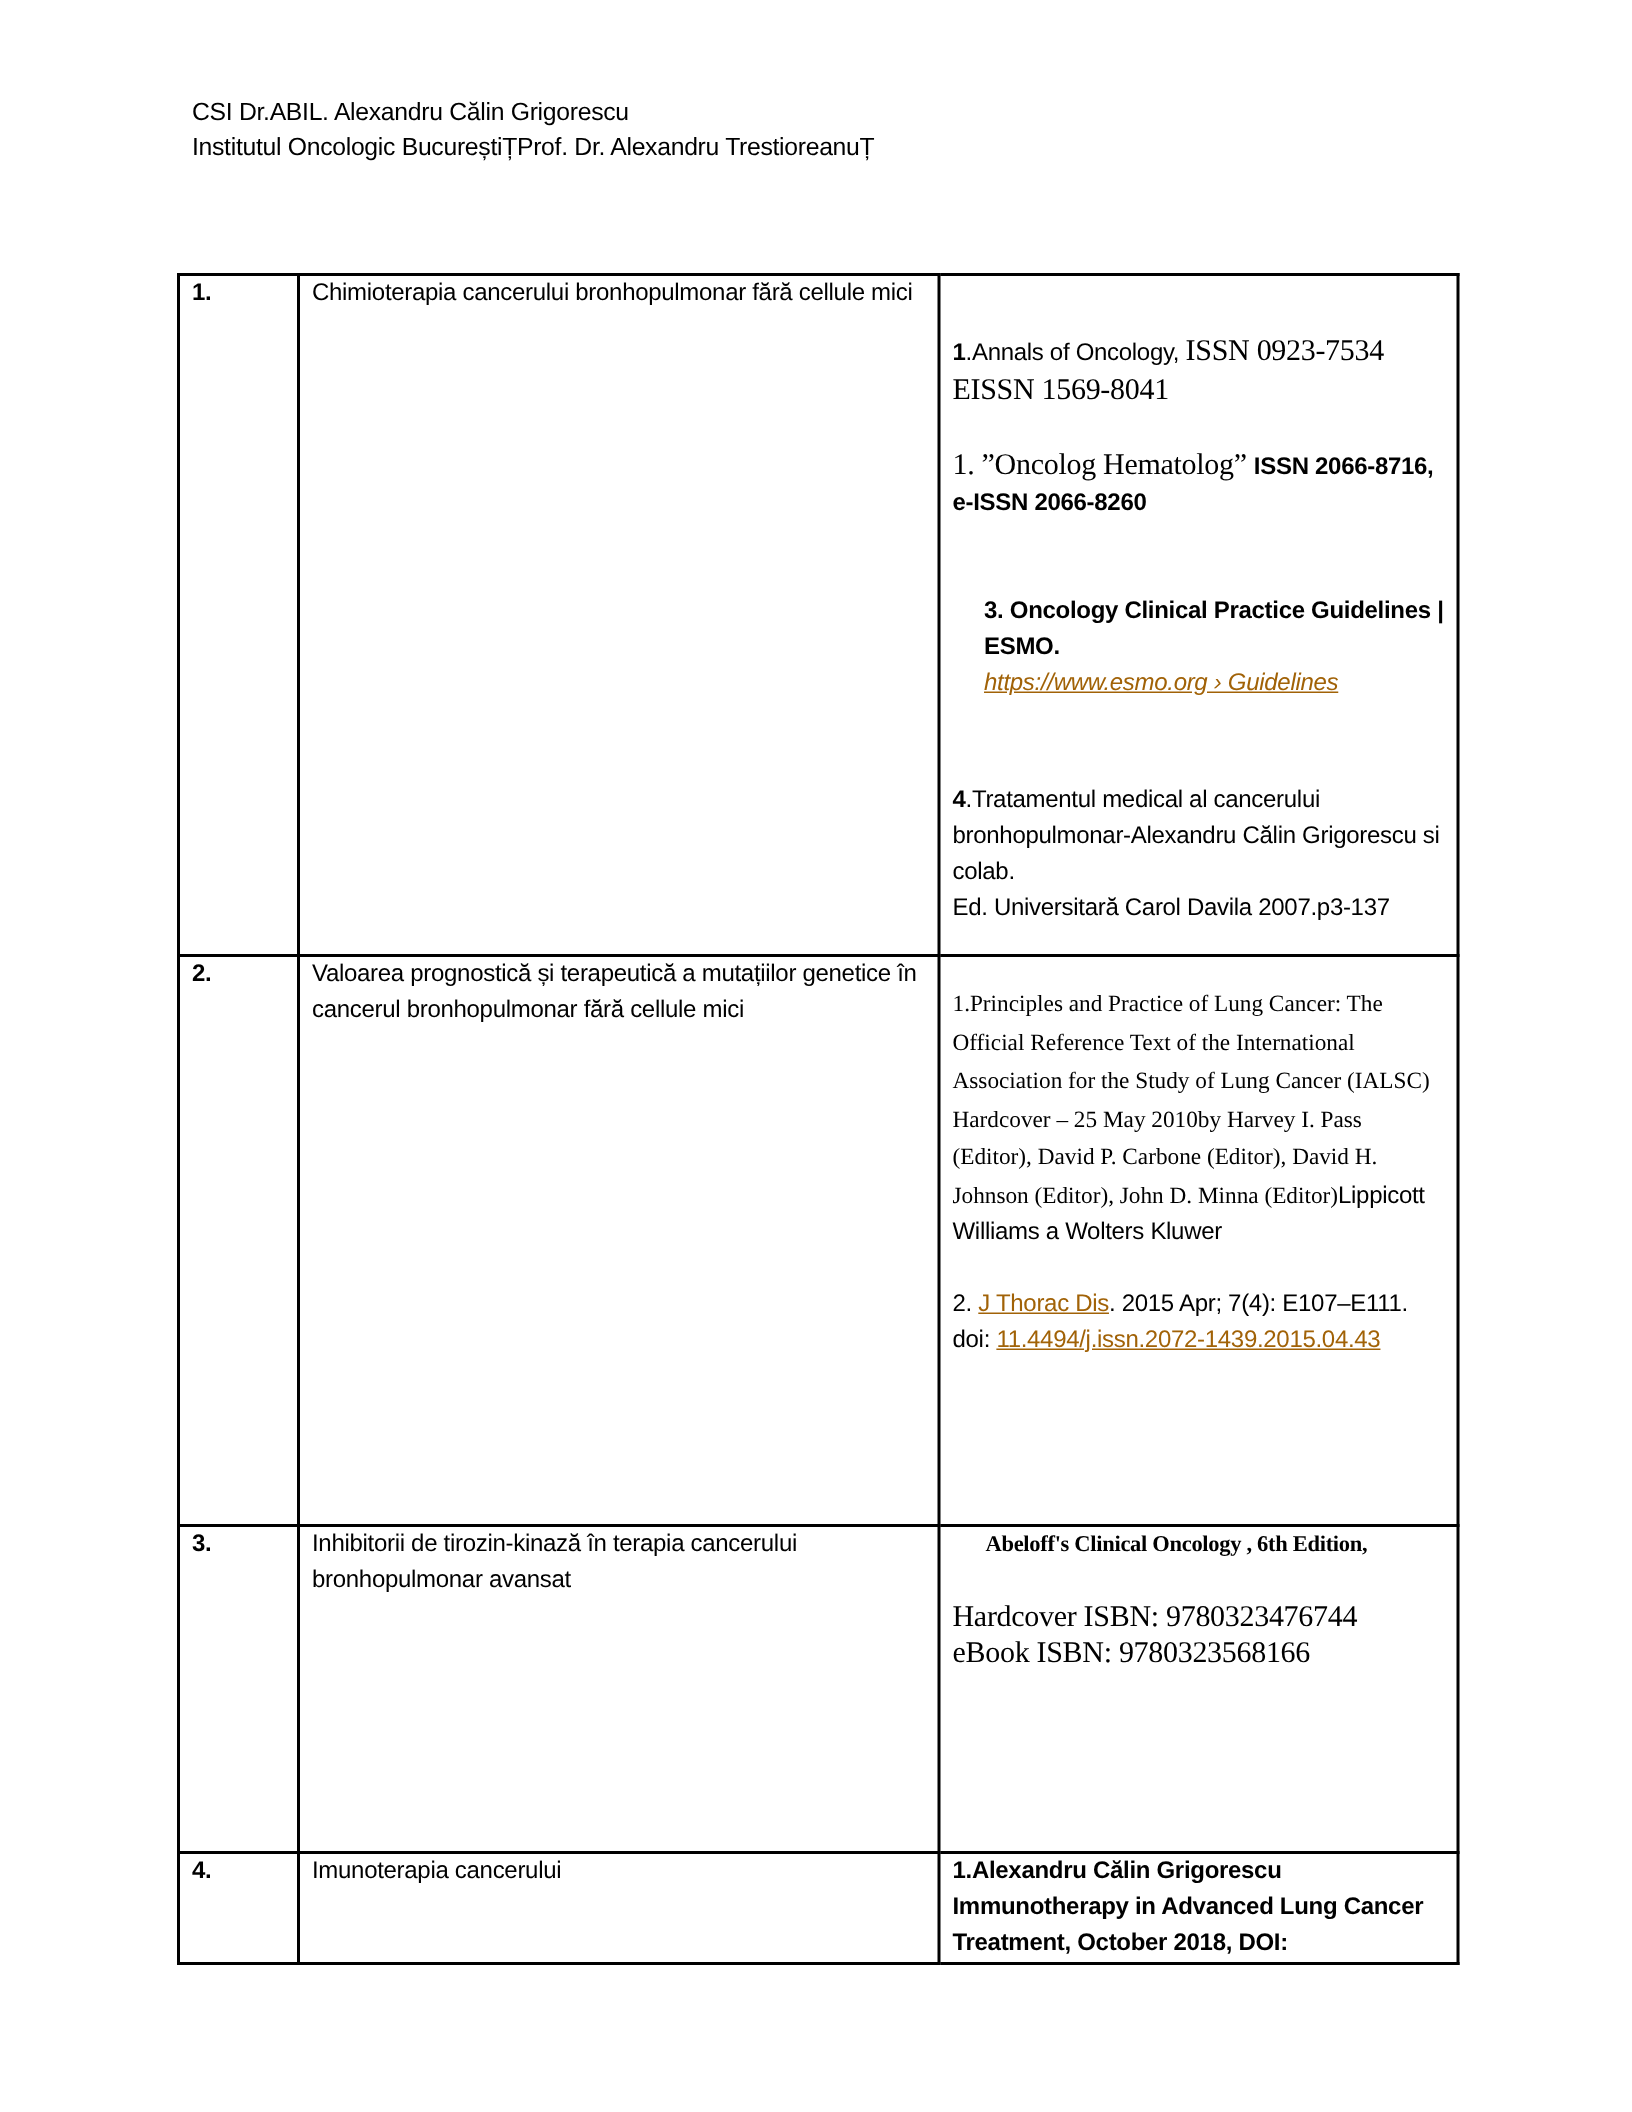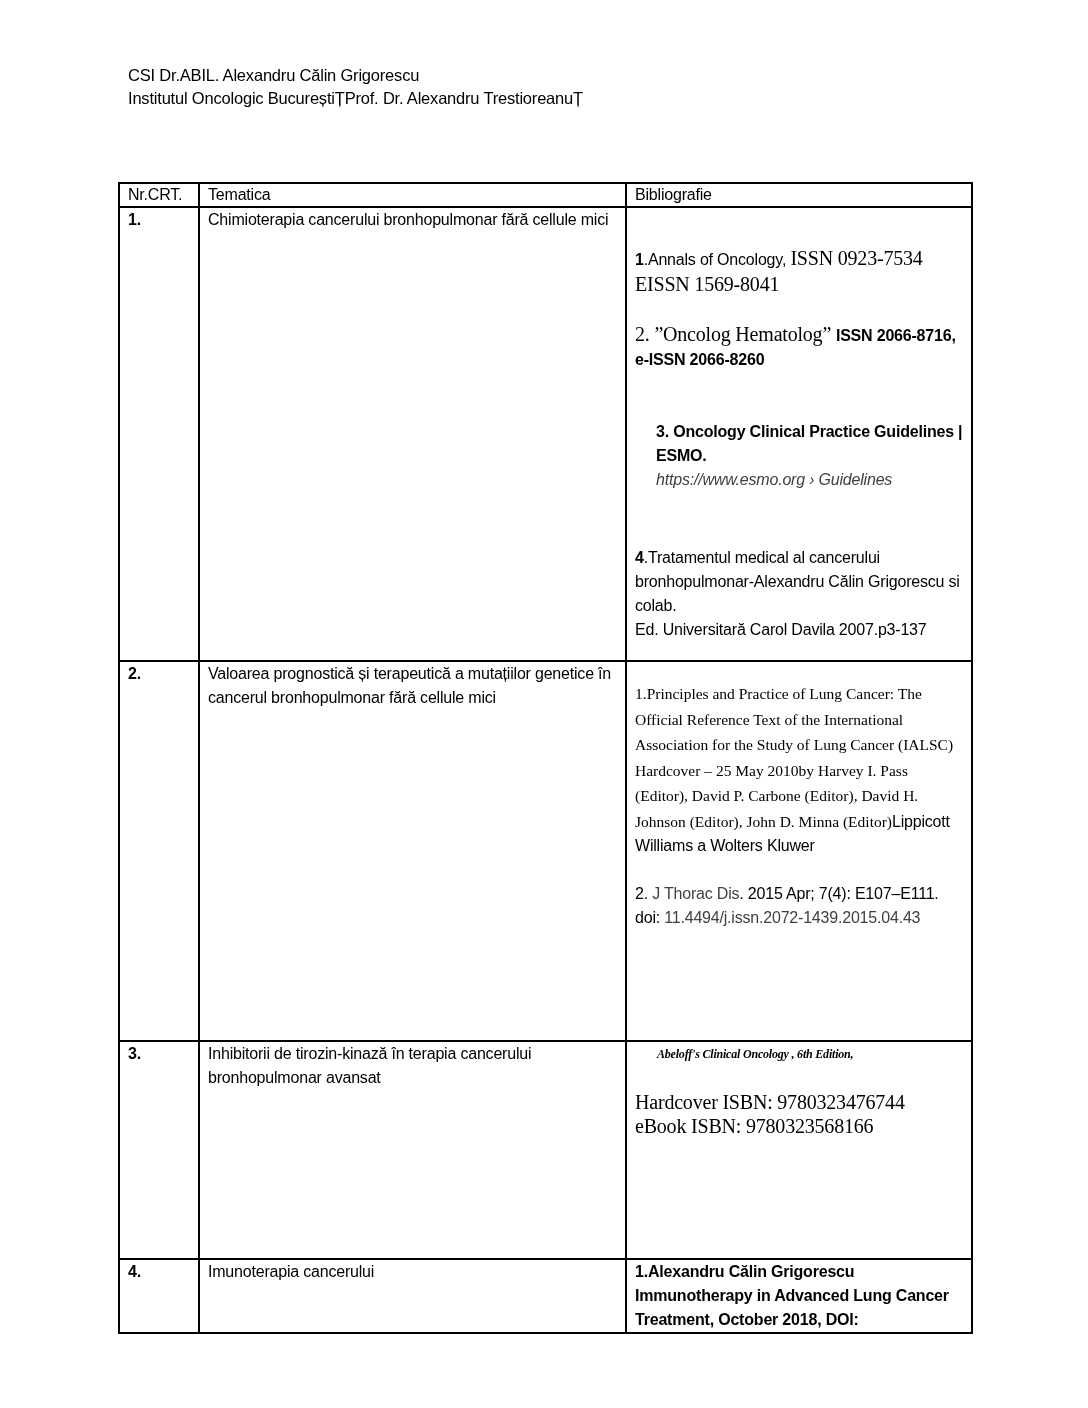--- a/index.html
+++ b/index.html
@@ -20,55 +20,50 @@
     tr.r1 td { height: 452px; }
     tr.r2 td { height: 378px; }
     tr.r3 td { height: 216px; }
     tr.r4 td { height: 72px; }
     tr.r2 td.bib { border-top: 1px solid #000; }
 
     .b { font-weight: bold; }
     .serif { font-family: "Liberation Serif", serif; }
     .ser-lg { font-family: "Liberation Serif", serif; font-size: 20px; line-height: 24px; }
     .ser-md { font-family: "Liberation Serif", serif; font-size: 15.5px; line-height: 25.5px; letter-spacing: 0; }
-    .link { color: #404040; }
+    .link { color: #a16207; text-decoration: underline; }
     .it { font-style: italic; }
     .blk { display: block; }
     .sp1 { height: 24px; }
   </style>
 </head>
 <body>
 
 <div class="hdr hdr1">CSI Dr.ABIL. Alexandru Călin Grigorescu</div>
 <div class="hdr hdr2">Institutul Oncologic BucureștiȚProf. Dr. Alexandru TrestioreanuȚ</div>
 
 <table>
   <colgroup>
       <col class="c1">
       <col class="c2">
       <col class="c3">
     </colgroup>
   <tbody>
-      <tr class="h">
-    <td>Nr.CRT.</td>
-    <td>Tematica</td>
-    <td>Bibliografie</td>
-  </tr>
 
   <tr class="r1">
     <td class="b">1.</td>
     <td>Chimioterapia cancerului bronhopulmonar fără cellule mici</td>
     <td class="bib">
       <div class="sp1"></div>
       <div style="margin-top:14px;">
         <span class="b">1</span><span>.Annals of Oncology,  </span><span class="ser-lg">ISSN 0923-7534</span>
         <span class="ser-lg blk">EISSN 1569-8041</span>
       </div>
       <div style="margin-top:26px;">
-        <span class="ser-lg">2. ”Oncolog Hematolog” </span><span class="b">ISSN 2066-8716, e-ISSN 2066-8260</span>
+        <span class="ser-lg">1. ”Oncolog Hematolog” </span><span class="b">ISSN 2066-8716, e-ISSN 2066-8260</span>
       </div>
       <div style="margin-top:48px;margin-left:21px;">
         <span class="b blk">3. Oncology Clinical Practice Guidelines | ESMO.</span>
         <a class="link it blk">https://www.esmo.org › Guidelines</a>
       </div>
       <div style="margin-top:54px;">
         <span class="b">4</span><span>.Tratamentul medical al cancerului bronhopulmonar-Alexandru Călin Grigorescu si colab.</span>
         <span class="blk">Ed. Universitară Carol Davila 2007.p3-137</span>
       </div>
     </td>
@@ -85,21 +80,21 @@
         <span>2. </span><a class="link">J Thorac Dis</a><span>. 2015 Apr; 7(4): E107–E111.</span>
         <span class="blk"><span>doi: </span><a class="link">11.4494/j.issn.2072-1439.2015.04.43</a></span>
       </div>
     </td>
   </tr>
 
   <tr class="r3">
     <td class="b">3.</td>
     <td>Inhibitorii de tirozin-kinază în terapia cancerului bronhopulmonar avansat</td>
     <td class="bib">
-      <div class="serif b" style="font-size:12px; padding-left:22px; line-height:24px;font-style:italic;">Abeloff's Clinical Oncology , 6th Edition,</div>
+      <div class="serif b" style="font-size:15px; padding-left:22px; line-height:24px;">Abeloff's Clinical Oncology , 6th Edition,</div>
       <div class="ser-lg" style="margin-top:24px;">Hardcover ISBN: 9780323476744</div>
       <div class="ser-lg">eBook ISBN: 9780323568166</div>
     </td>
   </tr>
 
   <tr class="r4">
     <td class="b">4.</td>
     <td>Imunoterapia cancerului</td>
     <td class="bib b">1.Alexandru Călin Grigorescu Immunotherapy in Advanced Lung Cancer Treatment, October 2018, DOI:</td>
   </tr>

